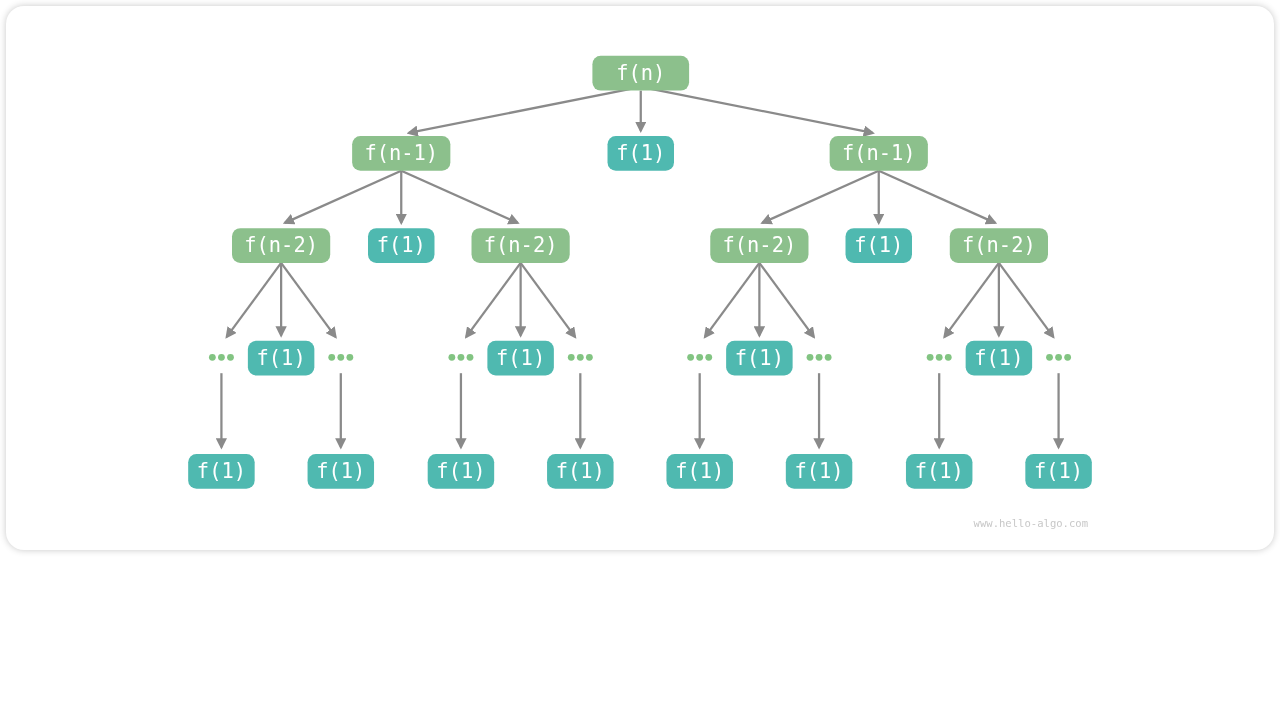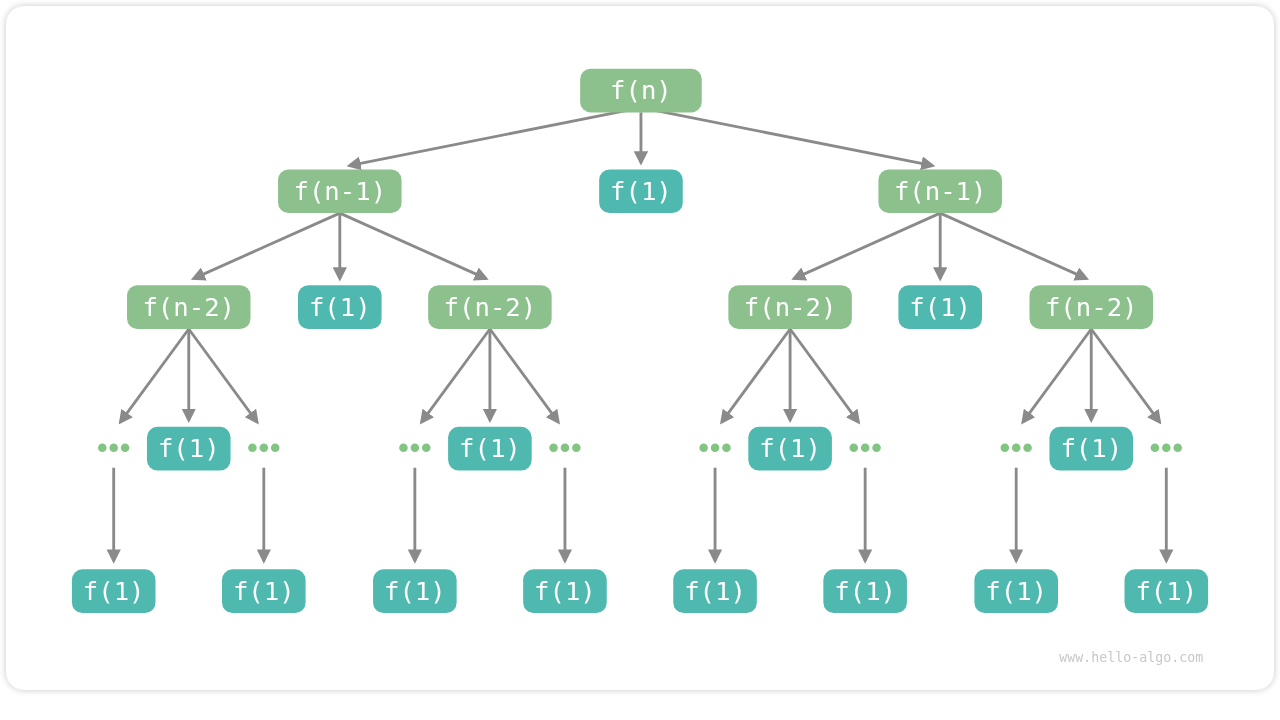--- a/index.html
+++ b/index.html
@@ -9,21 +9,21 @@
     height: 720px;
     background: #ffffff;
     font-family: "DejaVu Sans Mono", "Liberation Mono", monospace;
     overflow: hidden;
   }
   .card {
     position: absolute;
     left: 6px;
     top: 6px;
     width: 1268px;
-    height: 684px;
+    height: 544px;
     background: #ffffff;
     border-radius: 18px;
     box-shadow: 0 0 7px rgba(0,0,0,0.22);
   }
   svg { display: block; width: 100%; height: 100%; }
   .edge {
     stroke: #8A8A8A;
     stroke-width: 3;
     fill: none;
   }

